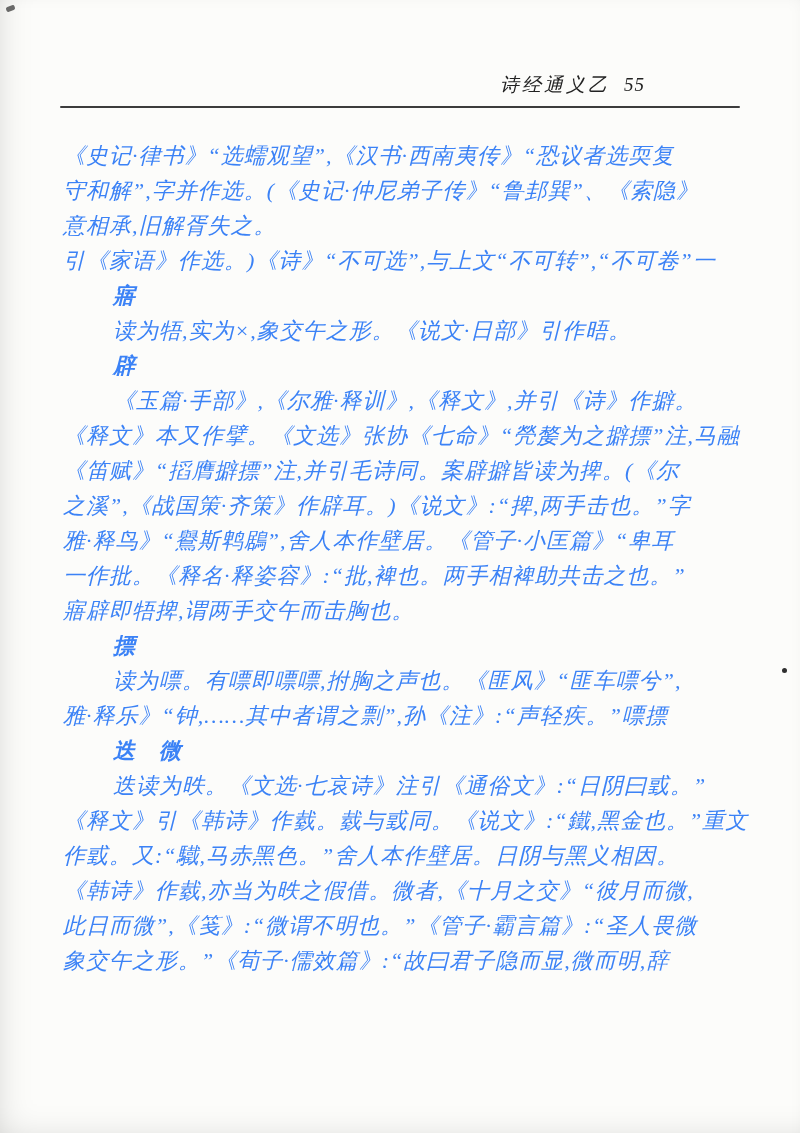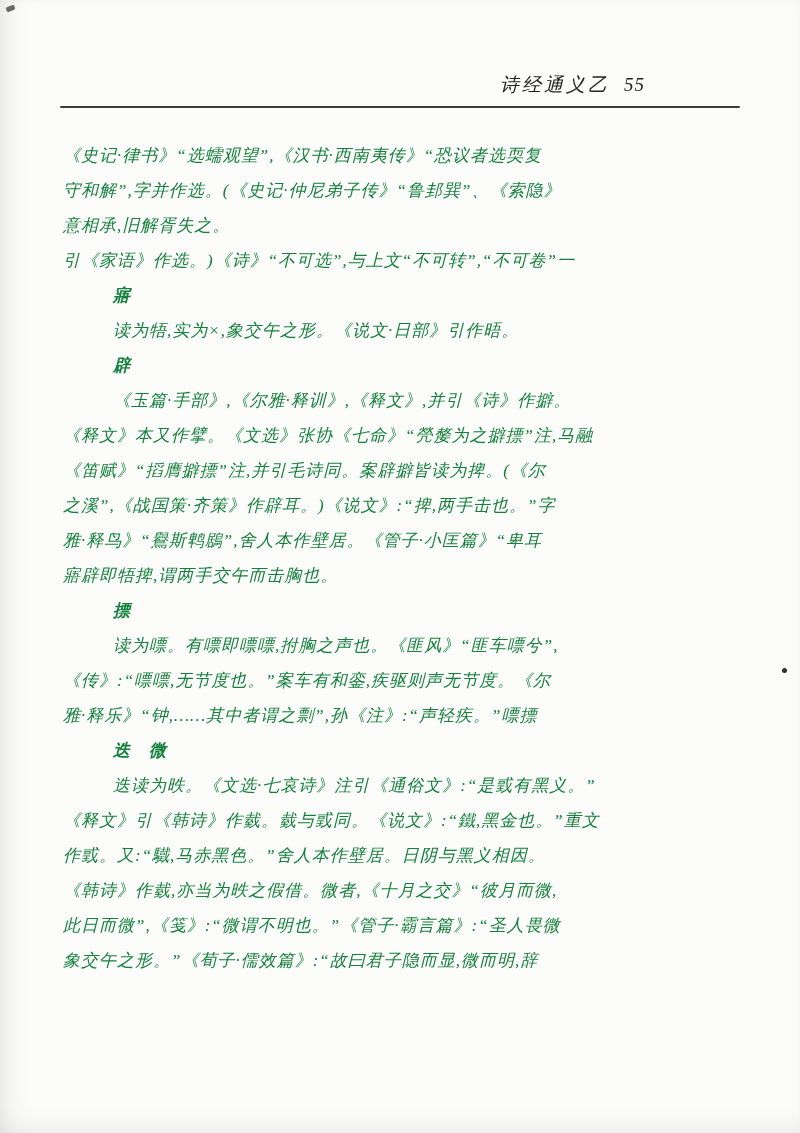--- a/index.html
+++ b/index.html
@@ -19,22 +19,22 @@
     font-size:19px;letter-spacing:3px;
     color:#222;white-space:nowrap;
   }
   .running-header .pageno{margin-left:14px;letter-spacing:1px;}
   .header-rule{
     position:absolute;top:106px;left:60px;width:680px;height:2px;
     background:#3c3c3c;border-radius:1px;
   }
   .text-column{
     position:absolute;top:138px;left:63px;width:690px;
-    font-size:17px;line-height:35px;letter-spacing:1px;
-    color:#15803d;
+    font-size:22px;line-height:35px;letter-spacing:1px;
+    color:#3b82f6;
   }
   .line{white-space:nowrap;height:35px;}
   .line.indent{padding-left:50px;}
   .line.heading{font-weight:bold;font-family:"Liberation Sans", sans-serif;}
   .artifact-dot{
     position:absolute;background:#2f2f2f;border-radius:50%;
   }
   .dot-right{left:782px;top:668px;width:5px;height:5px;}
   .speck-topleft{left:6px;top:6px;width:9px;height:5px;border-radius:2px;opacity:.7;transform:rotate(-20deg);}
 </style>
@@ -55,27 +55,27 @@
       <div class="line body">意相承,旧解胥失之。</div>
       <div class="line body">引《家语》作选。)《诗》“不可选”,与上文“不可转”,“不可卷”一</div>
       <div class="line heading indent">寤</div>
       <div class="line body indent">读为牾,实为×,象交午之形。《说文·日部》引作晤。</div>
       <div class="line heading indent">辟</div>
       <div class="line body indent">《玉篇·手部》,《尔雅·释训》,《释文》,并引《诗》作擗。</div>
       <div class="line body">《释文》本又作擘。《文选》张协《七命》“焭嫠为之擗摽”注,马融</div>
       <div class="line body">《笛赋》“搯膺擗摽”注,并引毛诗同。案辟擗皆读为捭。(《尔</div>
       <div class="line body">之溪”,《战国策·齐策》作辟耳。)《说文》:“捭,两手击也。”字</div>
       <div class="line body">雅·释鸟》“鸒斯鹎鶋”,舍人本作壁居。《管子·小匡篇》“卑耳</div>
+      <div class="line body">一作批。《释名·释姿容》:“批,裨也。两手相裨助共击之也。”</div>
       <div class="line body">寤辟即牾捭,谓两手交午而击胸也。</div>
       <div class="line heading indent">摽</div>
       <div class="line body indent">读为嘌。有嘌即嘌嘌,拊胸之声也。《匪风》“匪车嘌兮”,</div>
-      <div class="line body">《传》:“嘌嘌,无节度也。”案车有和銮,疾驱则声无节度。《尔</div>
       <div class="line body">雅·释乐》“钟,……其中者谓之剽”,孙《注》:“声轻疾。”嘌摽</div>
       <div class="line heading indent">迭　微</div>
-      <div class="line body indent">迭读为昳。《文选·七哀诗》注引《通俗文》:“是戜有黑义。”</div>
+      <div class="line body indent">迭读为昳。《文选·七哀诗》注引《通俗文》:“日阴曰戜。”</div>
       <div class="line body">《释文》引《韩诗》作臷。臷与戜同。《说文》:“鐵,黑金也。”重文</div>
       <div class="line body">作戜。又:“驖,马赤黑色。”舍人本作壁居。日阴与黑义相因。</div>
       <div class="line body">《韩诗》作臷,亦当为昳之假借。微者,《十月之交》“彼月而微,</div>
       <div class="line body">此日而微”,《笺》:“微谓不明也。”《管子·霸言篇》:“圣人畏微</div>
       <div class="line body">象交午之形。”《荀子·儒效篇》:“故曰君子隐而显,微而明,辞</div>
     </div>
 
   <div class="artifact-dot dot-right"></div>
   <div class="artifact-dot speck-topleft"></div>
 

